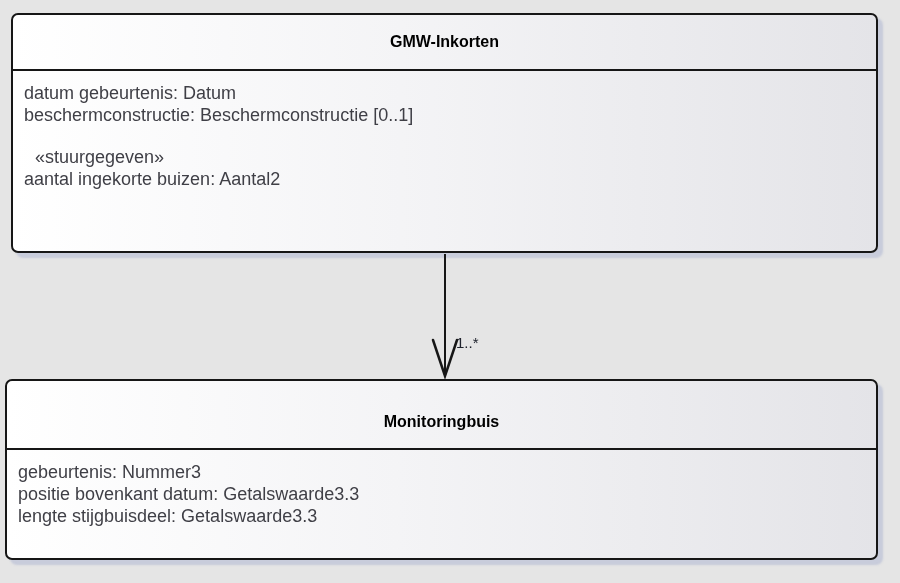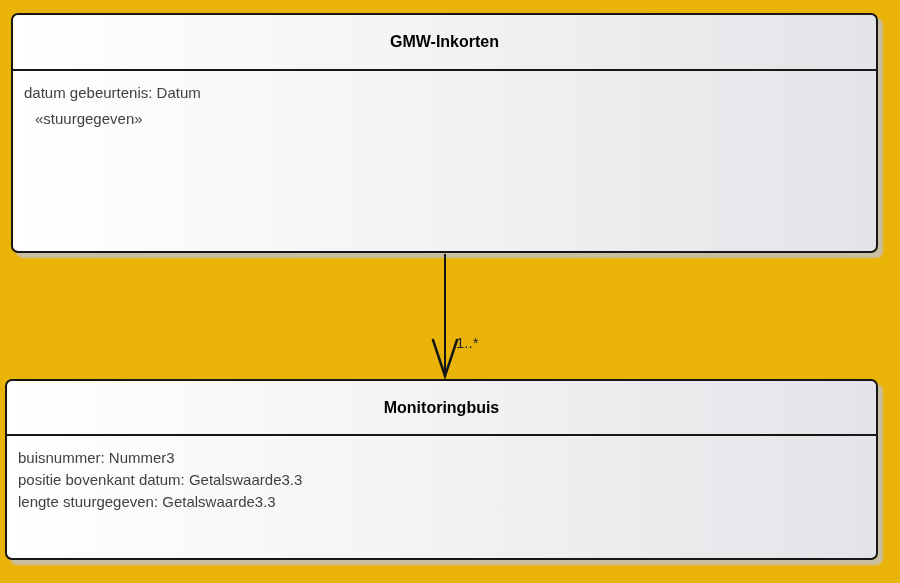--- a/index.html
+++ b/index.html
@@ -5,21 +5,21 @@
   html, body {
     margin: 0;
     padding: 0;
     background: #ffffff;
     font-family: "Liberation Sans", sans-serif;
   }
   .canvas {
     position: relative;
     width: 900px;
     height: 583px;
-    background: #eab308;
+    background: #e5e5e5;
     overflow: hidden;
   }
   .uml-class {
     position: absolute;
     box-sizing: border-box;
     border: 2px solid #161616;
     border-radius: 7px;
     background: linear-gradient(90deg, #ffffff 0%, #f4f4f6 45%, #e4e4e8 100%);
     box-shadow: 5px 5px 2px rgba(190,195,215,0.75);
   }
@@ -30,38 +30,38 @@
     display: flex;
     align-items: center;
     justify-content: center;
     font-weight: bold;
     font-size: 16px;
     color: #000000;
   }
   .uml-class-body {
     box-sizing: border-box;
     padding: 11px 12px 0 11px;
-    font-size: 15px;
+    font-size: 18px;
     line-height: 22px;
     color: #3f3f46;
     white-space: nowrap;
   }
   .attr-line { height: 22px; }
   .stereotype-line {
-    margin-top: 4px;
+    margin-top: 20px;
     padding-left: 11px;
     height: 22px;
     color: #3f3f46;
   }
   
   .class-1 { left: 11px; top: 13px; width: 867px; height: 240px; }
   .class-1 .uml-class-header { height: 56px; }
   
   .class-2 { left: 5px; top: 379px; width: 873px; height: 181px; }
-  .class-2 .uml-class-header { height: 55px; }
+  .class-2 .uml-class-header { height: 55px; margin-top: 14px; }
 
   .connector-svg {
     position: absolute;
     left: 0;
     top: 0;
     width: 900px;
     height: 583px;
     pointer-events: none;
   }
   .multiplicity {
@@ -77,32 +77,34 @@
 <body>
 
 <div class="canvas">
 
   <div class="uml-class class-1">
     <div class="uml-class-header">
       <span>GMW-Inkorten</span>
     </div>
     <div class="uml-class-body">
       <div class="attr-line">datum gebeurtenis: Datum</div>
+      <div class="attr-line">beschermconstructie: Beschermconstructie [0..1]</div>
       <div class="stereotype-line">«stuurgegeven»</div>
+      <div class="attr-line">aantal ingekorte buizen: Aantal2</div>
     </div>
   </div>
 
   <div class="uml-class class-2">
     <div class="uml-class-header">
       <span>Monitoringbuis</span>
     </div>
     <div class="uml-class-body">
-      <div class="attr-line">buisnummer: Nummer3</div>
+      <div class="attr-line">gebeurtenis: Nummer3</div>
       <div class="attr-line">positie bovenkant datum: Getalswaarde3.3</div>
-      <div class="attr-line">lengte stuurgegeven: Getalswaarde3.3</div>
+      <div class="attr-line">lengte stijgbuisdeel: Getalswaarde3.3</div>
     </div>
   </div>
 
   <svg class="connector-svg" viewBox="0 0 900 583" xmlns="http://www.w3.org/2000/svg">
     <line x1="445" y1="254" x2="445" y2="375" stroke="#161616" stroke-width="2"></line>
     <polyline points="433,340 445,376 457,340" fill="none" stroke="#161616" stroke-width="2.5" stroke-linecap="round"></polyline>
   </svg>
 
   <div class="multiplicity">1..*</div>
 

